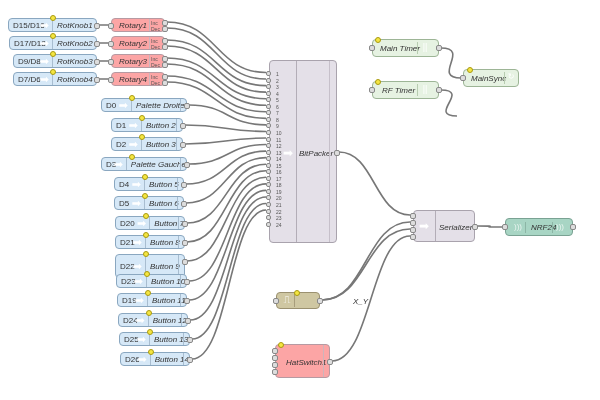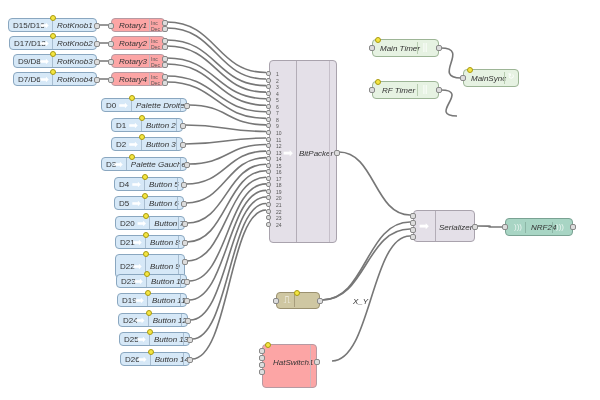--- a/index.html
+++ b/index.html
@@ -378,21 +378,21 @@
   </div>
 
   <div class="node olive" style="left:276px;top:292px;width:44px;height:17px;">
     <span class="port" style="left:-4px;top:5px;"></span>
     <span style="position:absolute;left:3px;top:1px;width:14px;height:13px;border-right:1px solid #a89d7c;color:#fff;font-size:10px;text-align:center;">⎍</span>
     <span class="dot" style="left:17px;top:-3px;"></span>
     <span class="lbl" style="position:absolute;left:38px;top:4px;margin-left:38px;">X_Y</span>
     <span class="port" style="right:-4px;top:5px;"></span>
   </div>
 
-  <div class="node pink" style="left:262px;top:344px;width:55px;height:44px;">
+  <div class="node pink" style="left:275px;top:344px;width:55px;height:34px;">
     <span class="dot" style="left:2px;top:-3px;"></span>
     <span class="port" style="left:-4px;top:3px;"></span>
     <span class="port" style="left:-4px;top:10px;"></span>
     <span class="port" style="left:-4px;top:17px;"></span>
     <span class="port" style="left:-4px;top:24px;"></span>
     <span class="lbl" style="position:absolute;left:10px;top:13px;">HatSwitch1</span>
     <div style="position:absolute;right:5px;top:0;width:1px;height:100%;background:#cdb5bb;"></div>
     <span class="port" style="right:-4px;top:14px;"></span>
   </div>
 </div>

